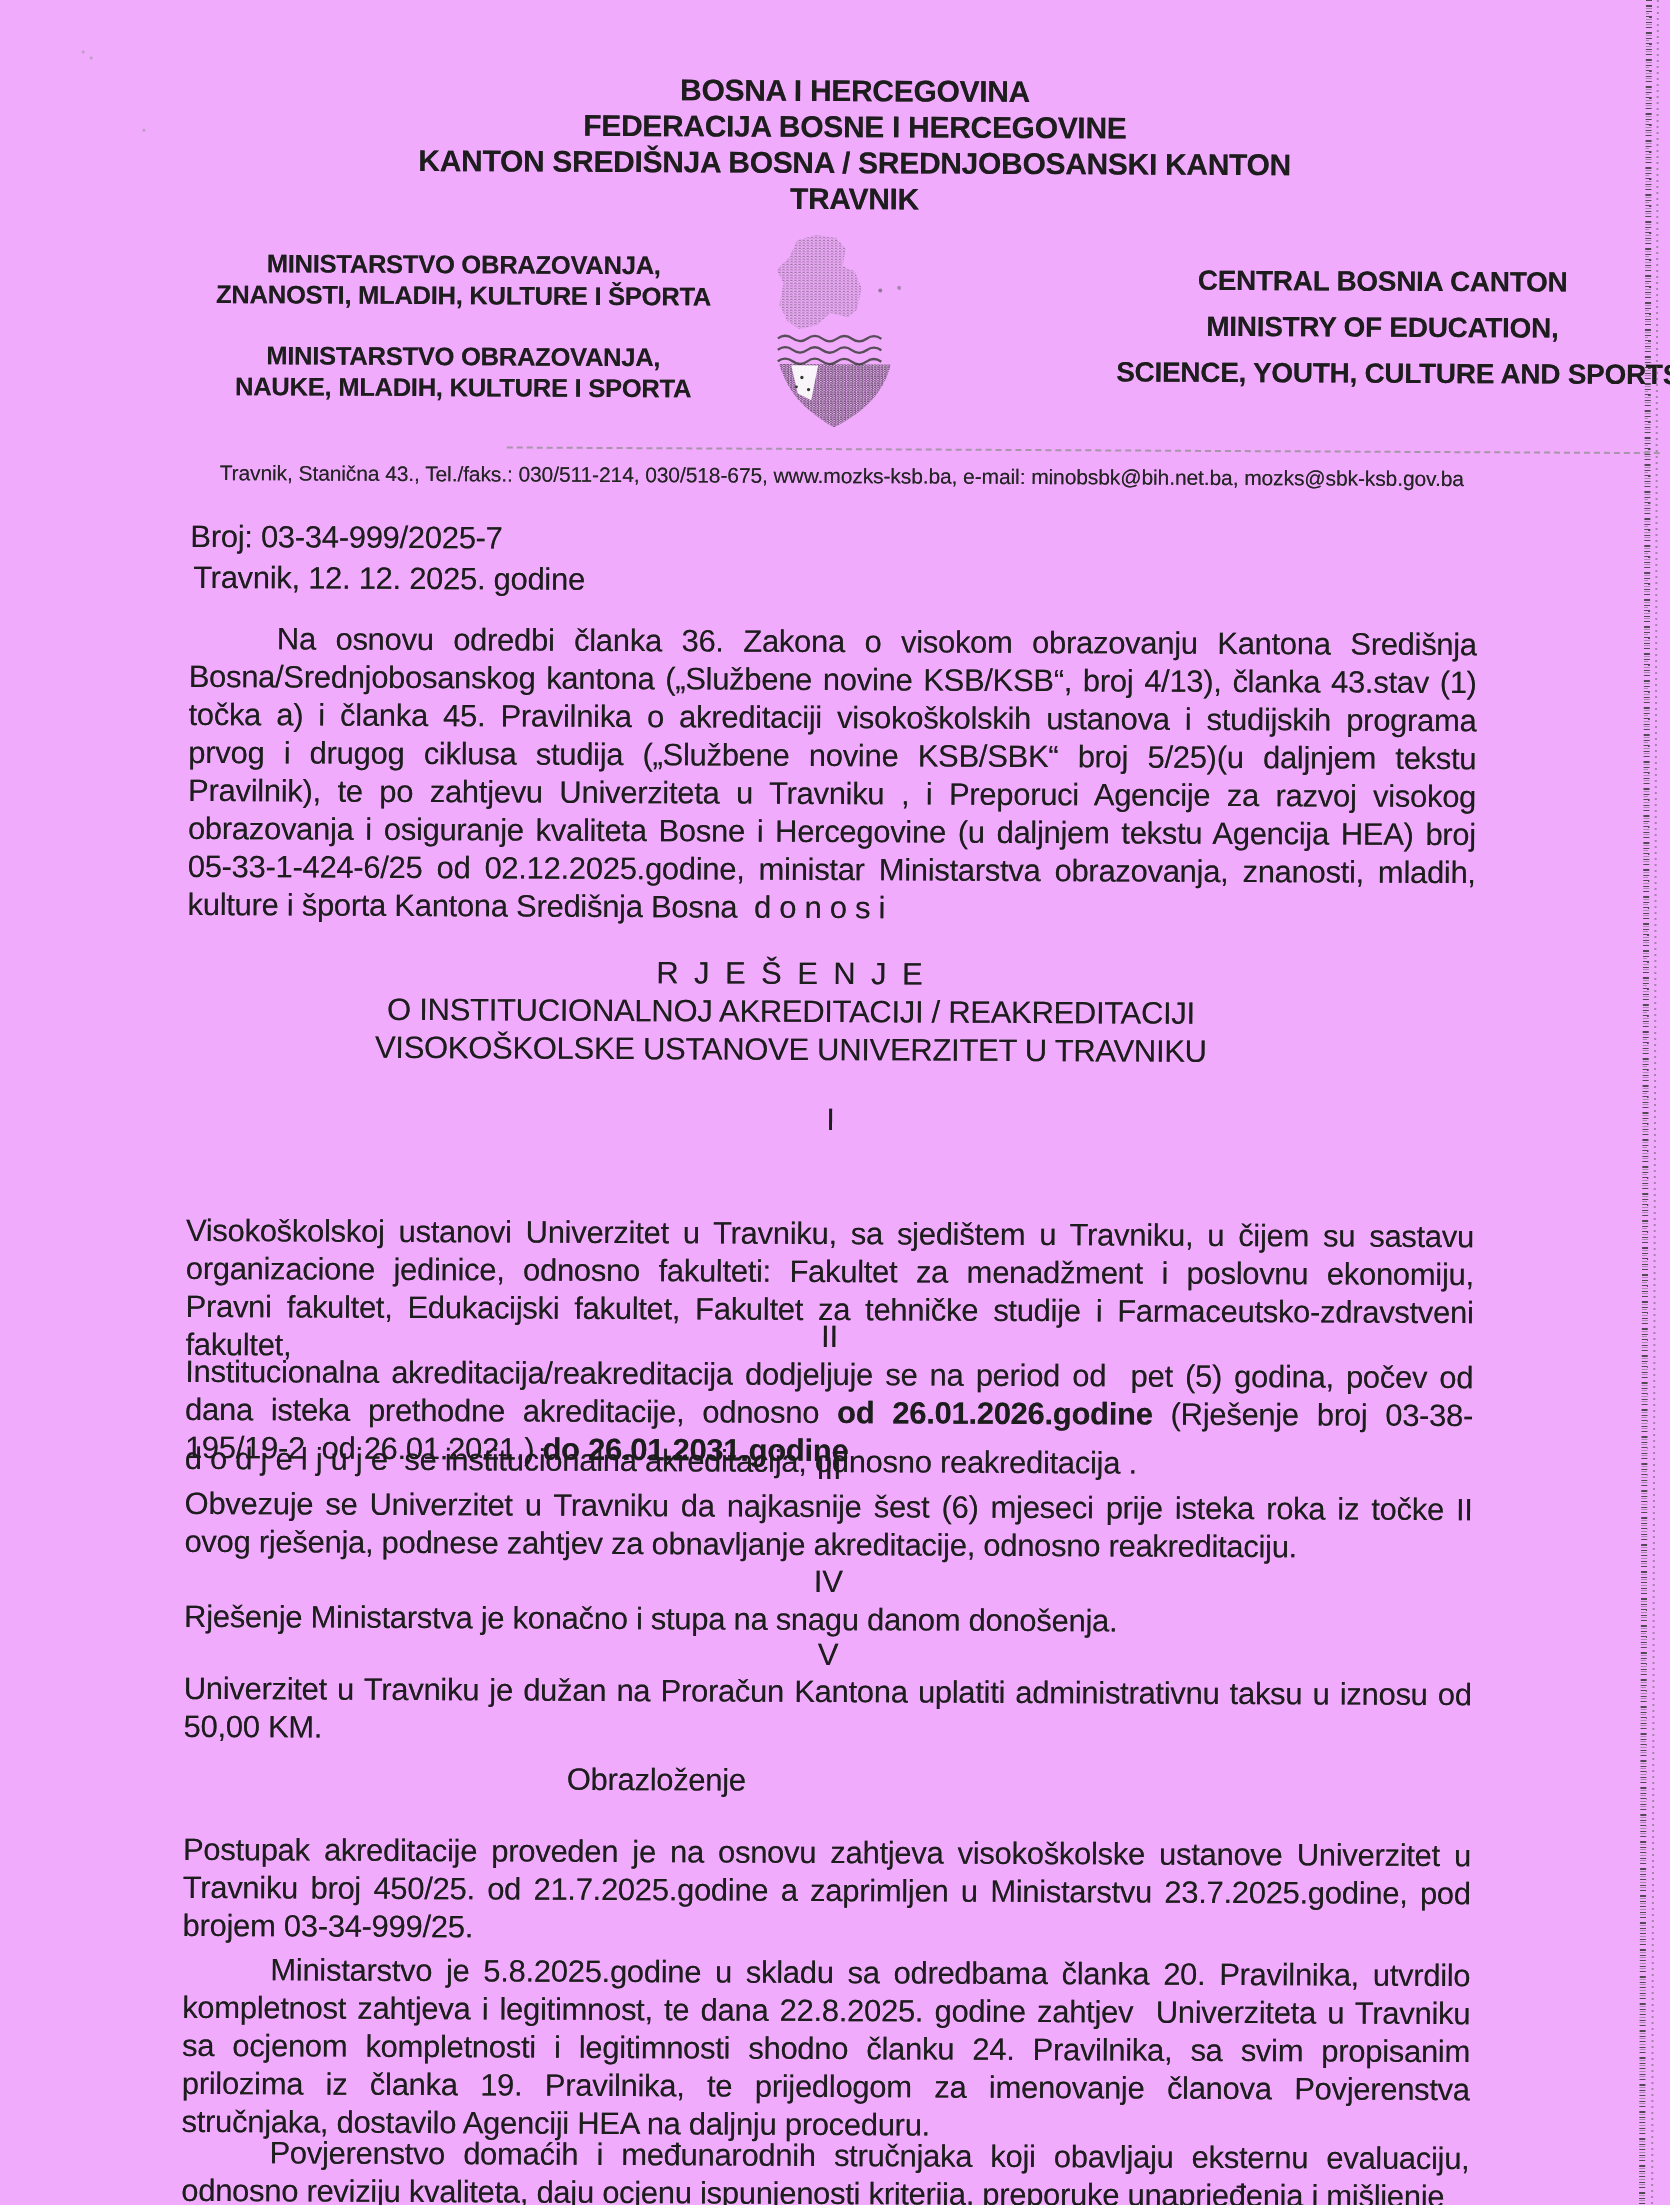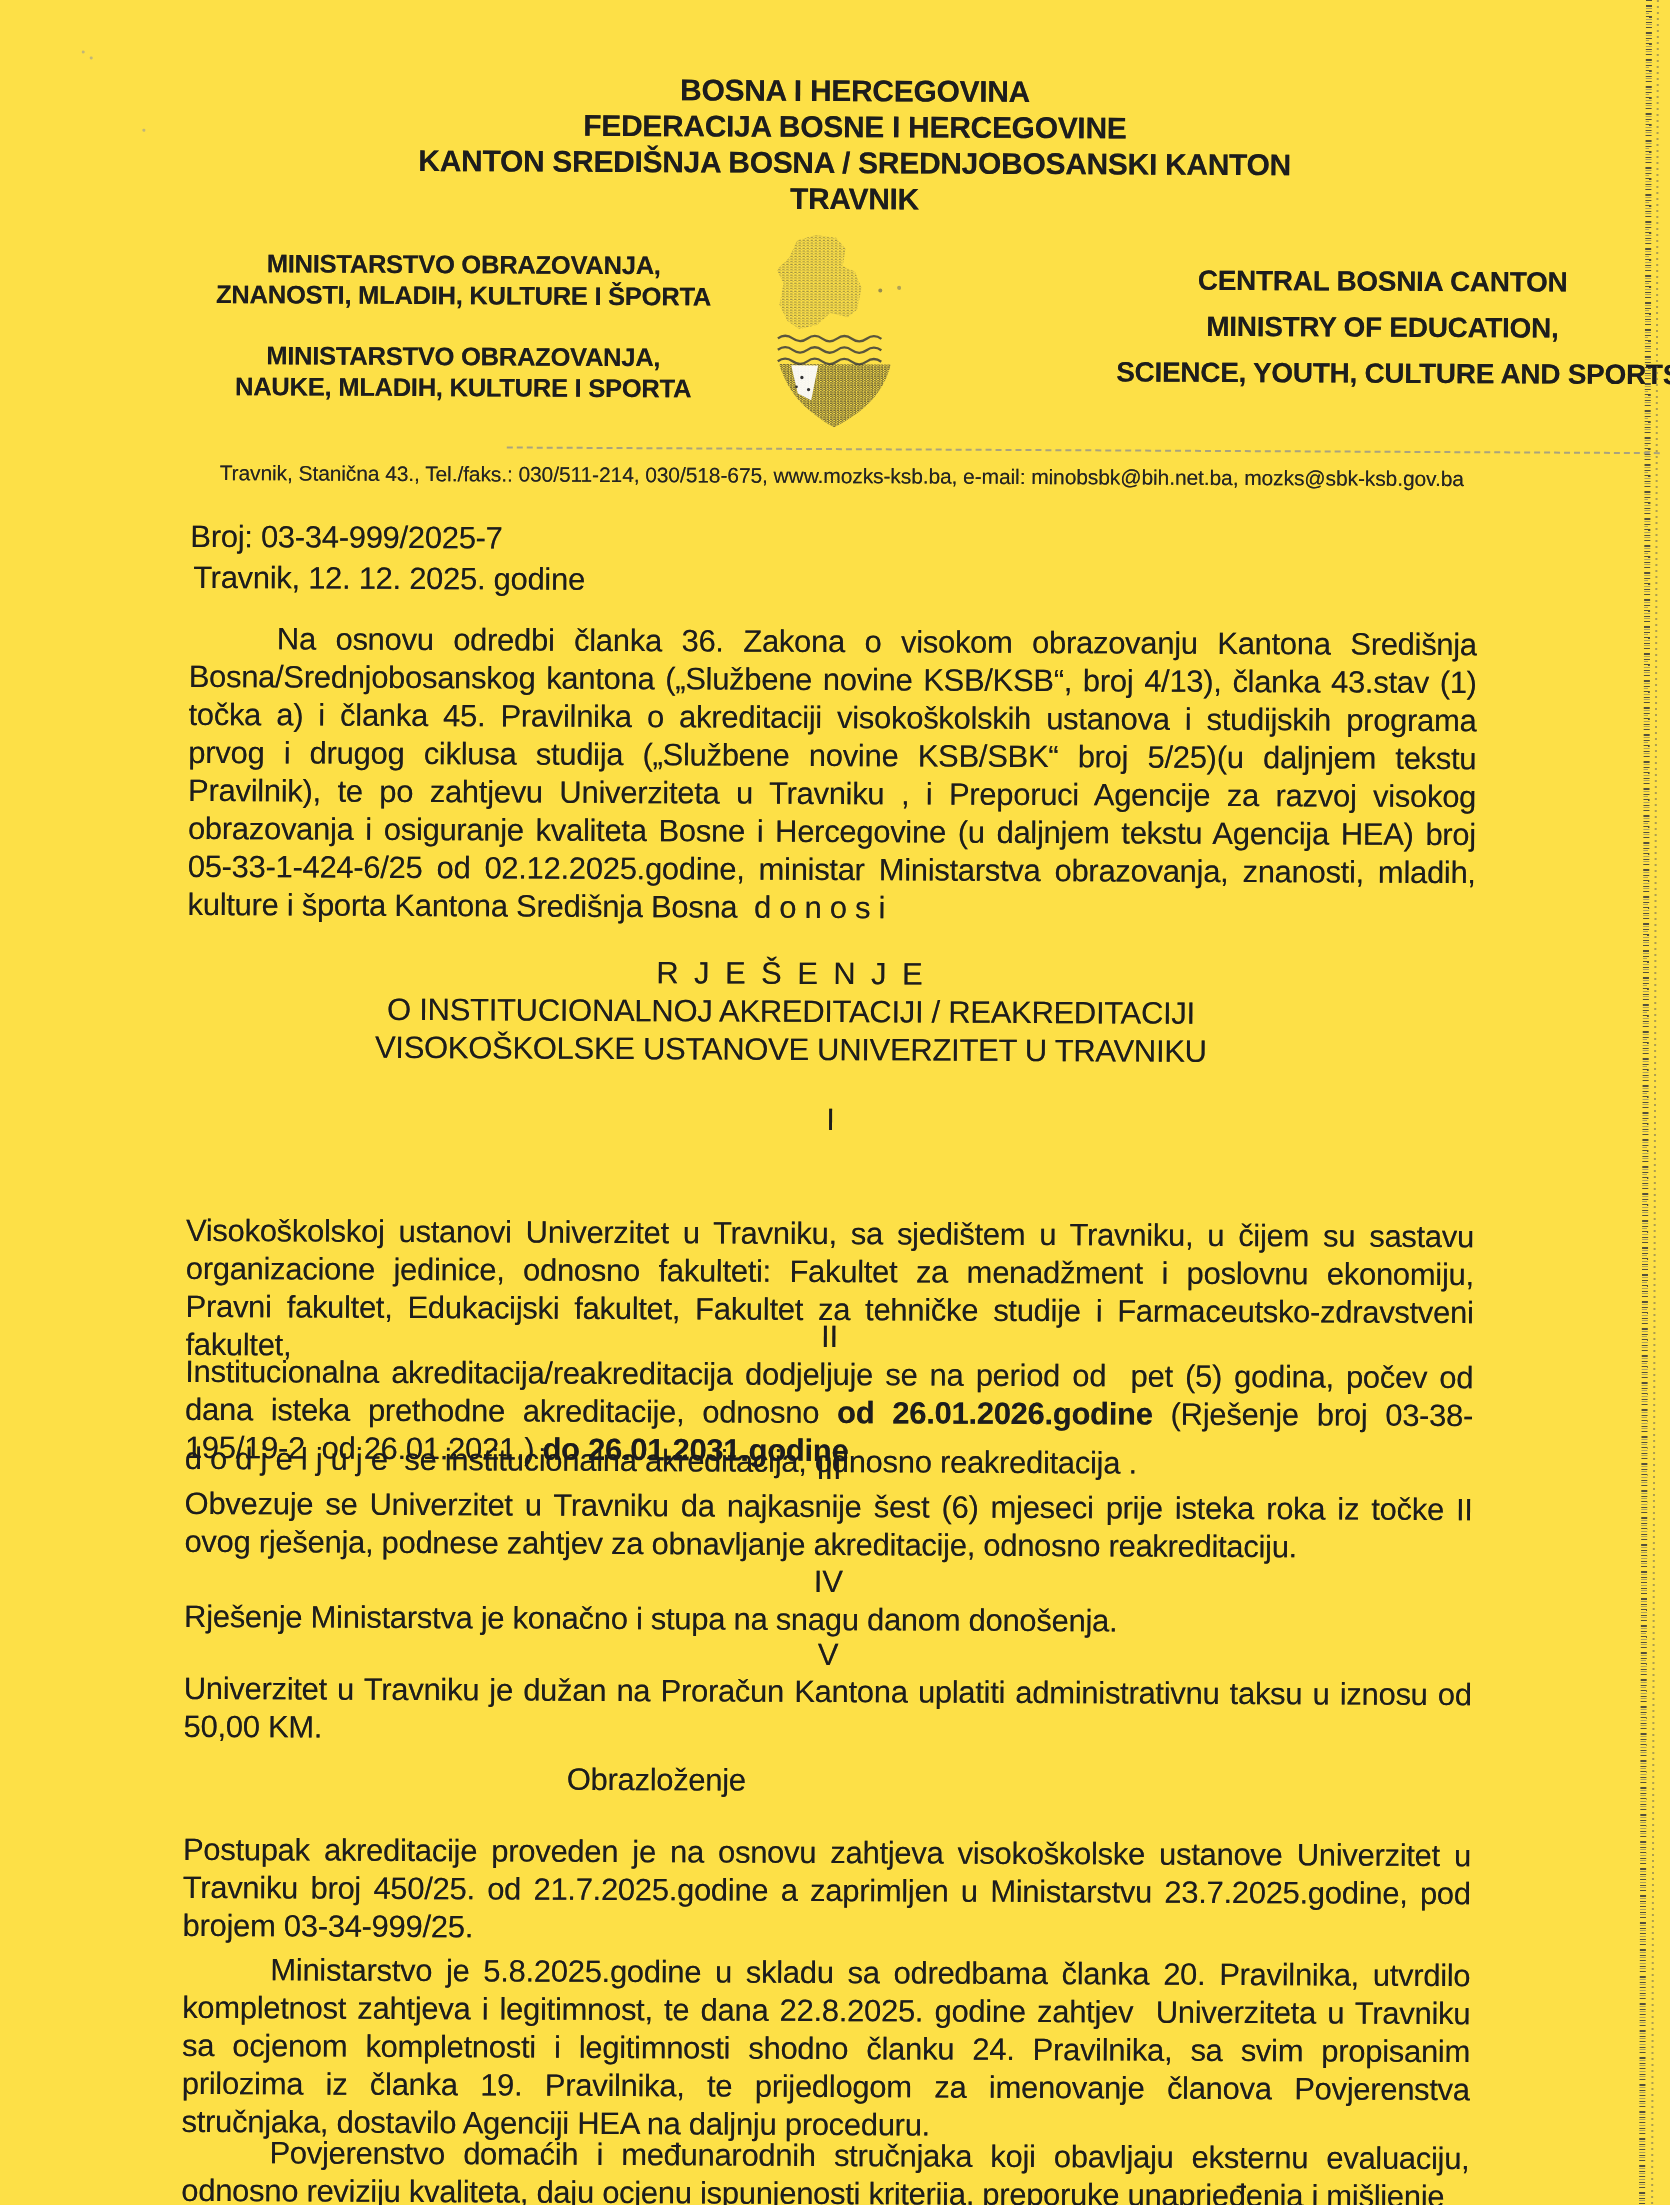--- a/index.html
+++ b/index.html
@@ -1,19 +1,19 @@
 <!DOCTYPE html>
 <html style="font-size:10.8px"><head>
 <meta charset="utf-8">
 <style>
   html,body{margin:0;padding:0;background:#e8e8e8;}
   .page{
     position:relative;
     width:1670px;height:2205px;
-    background:#fde047;
+    background:#f0abfc;
     overflow:hidden;
     font-family:"Liberation Sans","DejaVu Sans",sans-serif;
     color:#1d1d1d;
   }
   .tilt{
     position:absolute;inset:0;
     transform:rotate(0.28deg);
     transform-origin:202px 0;
   }
   .abs{position:absolute;}

